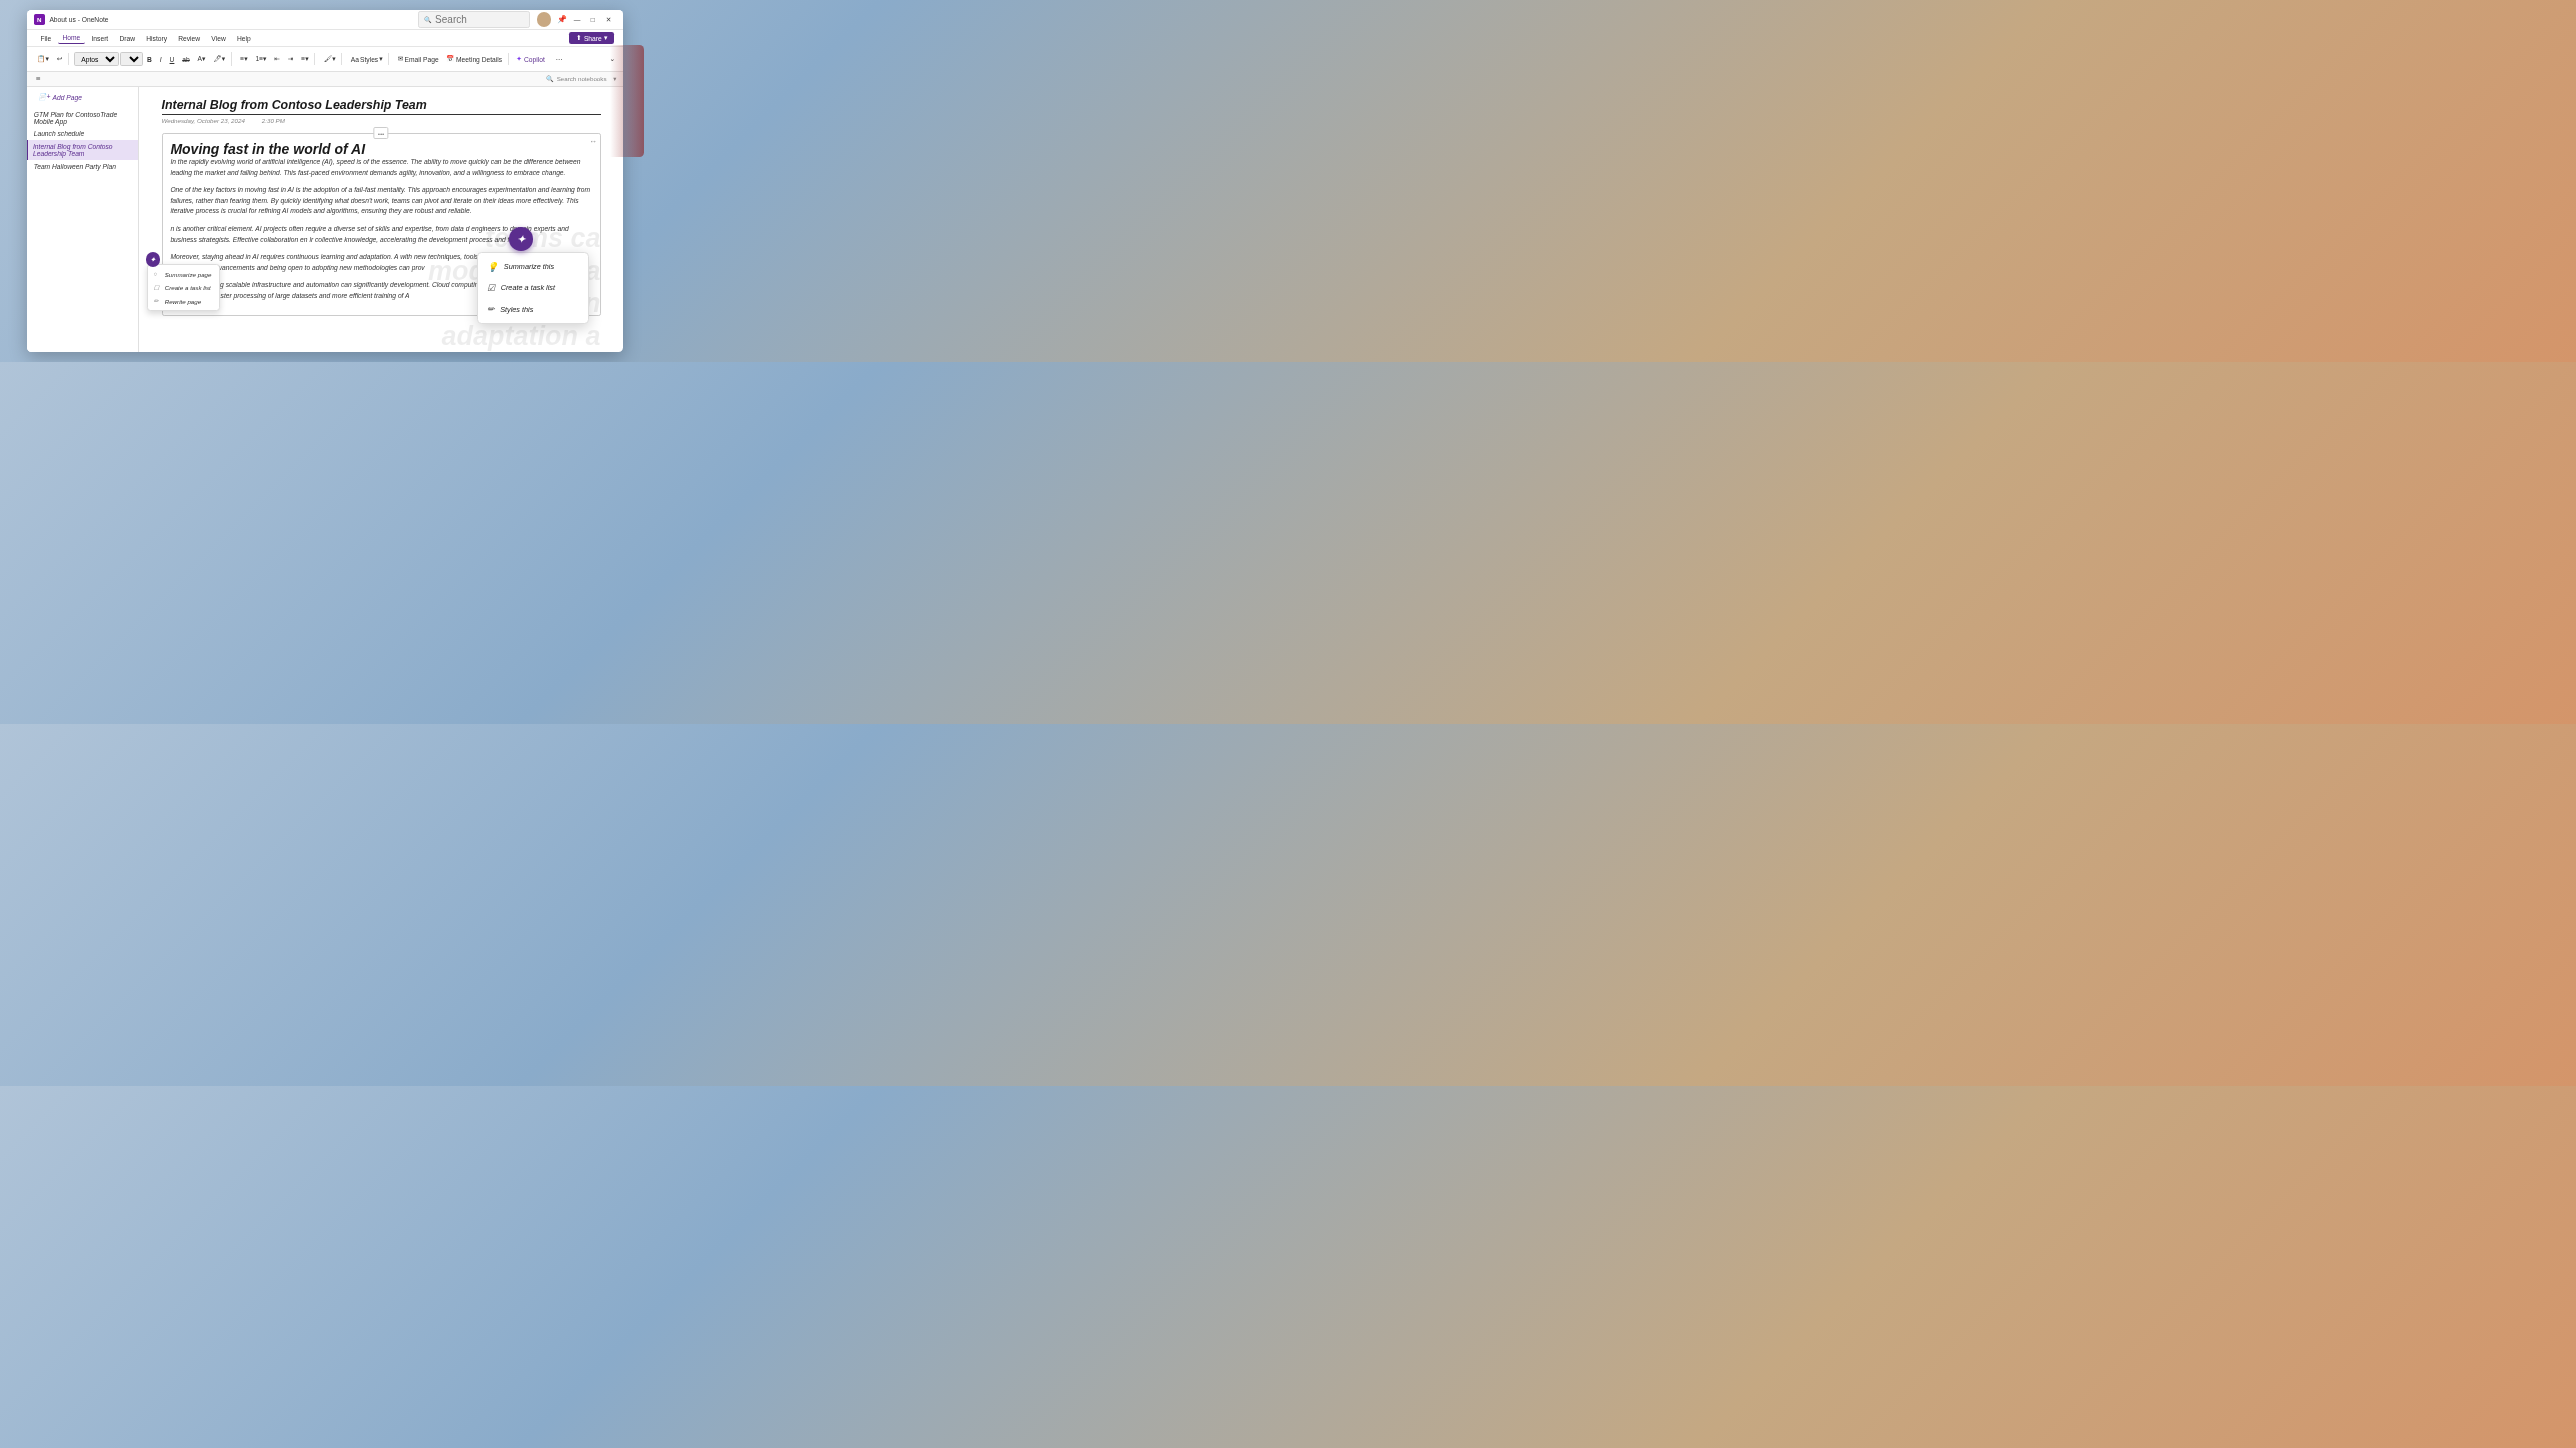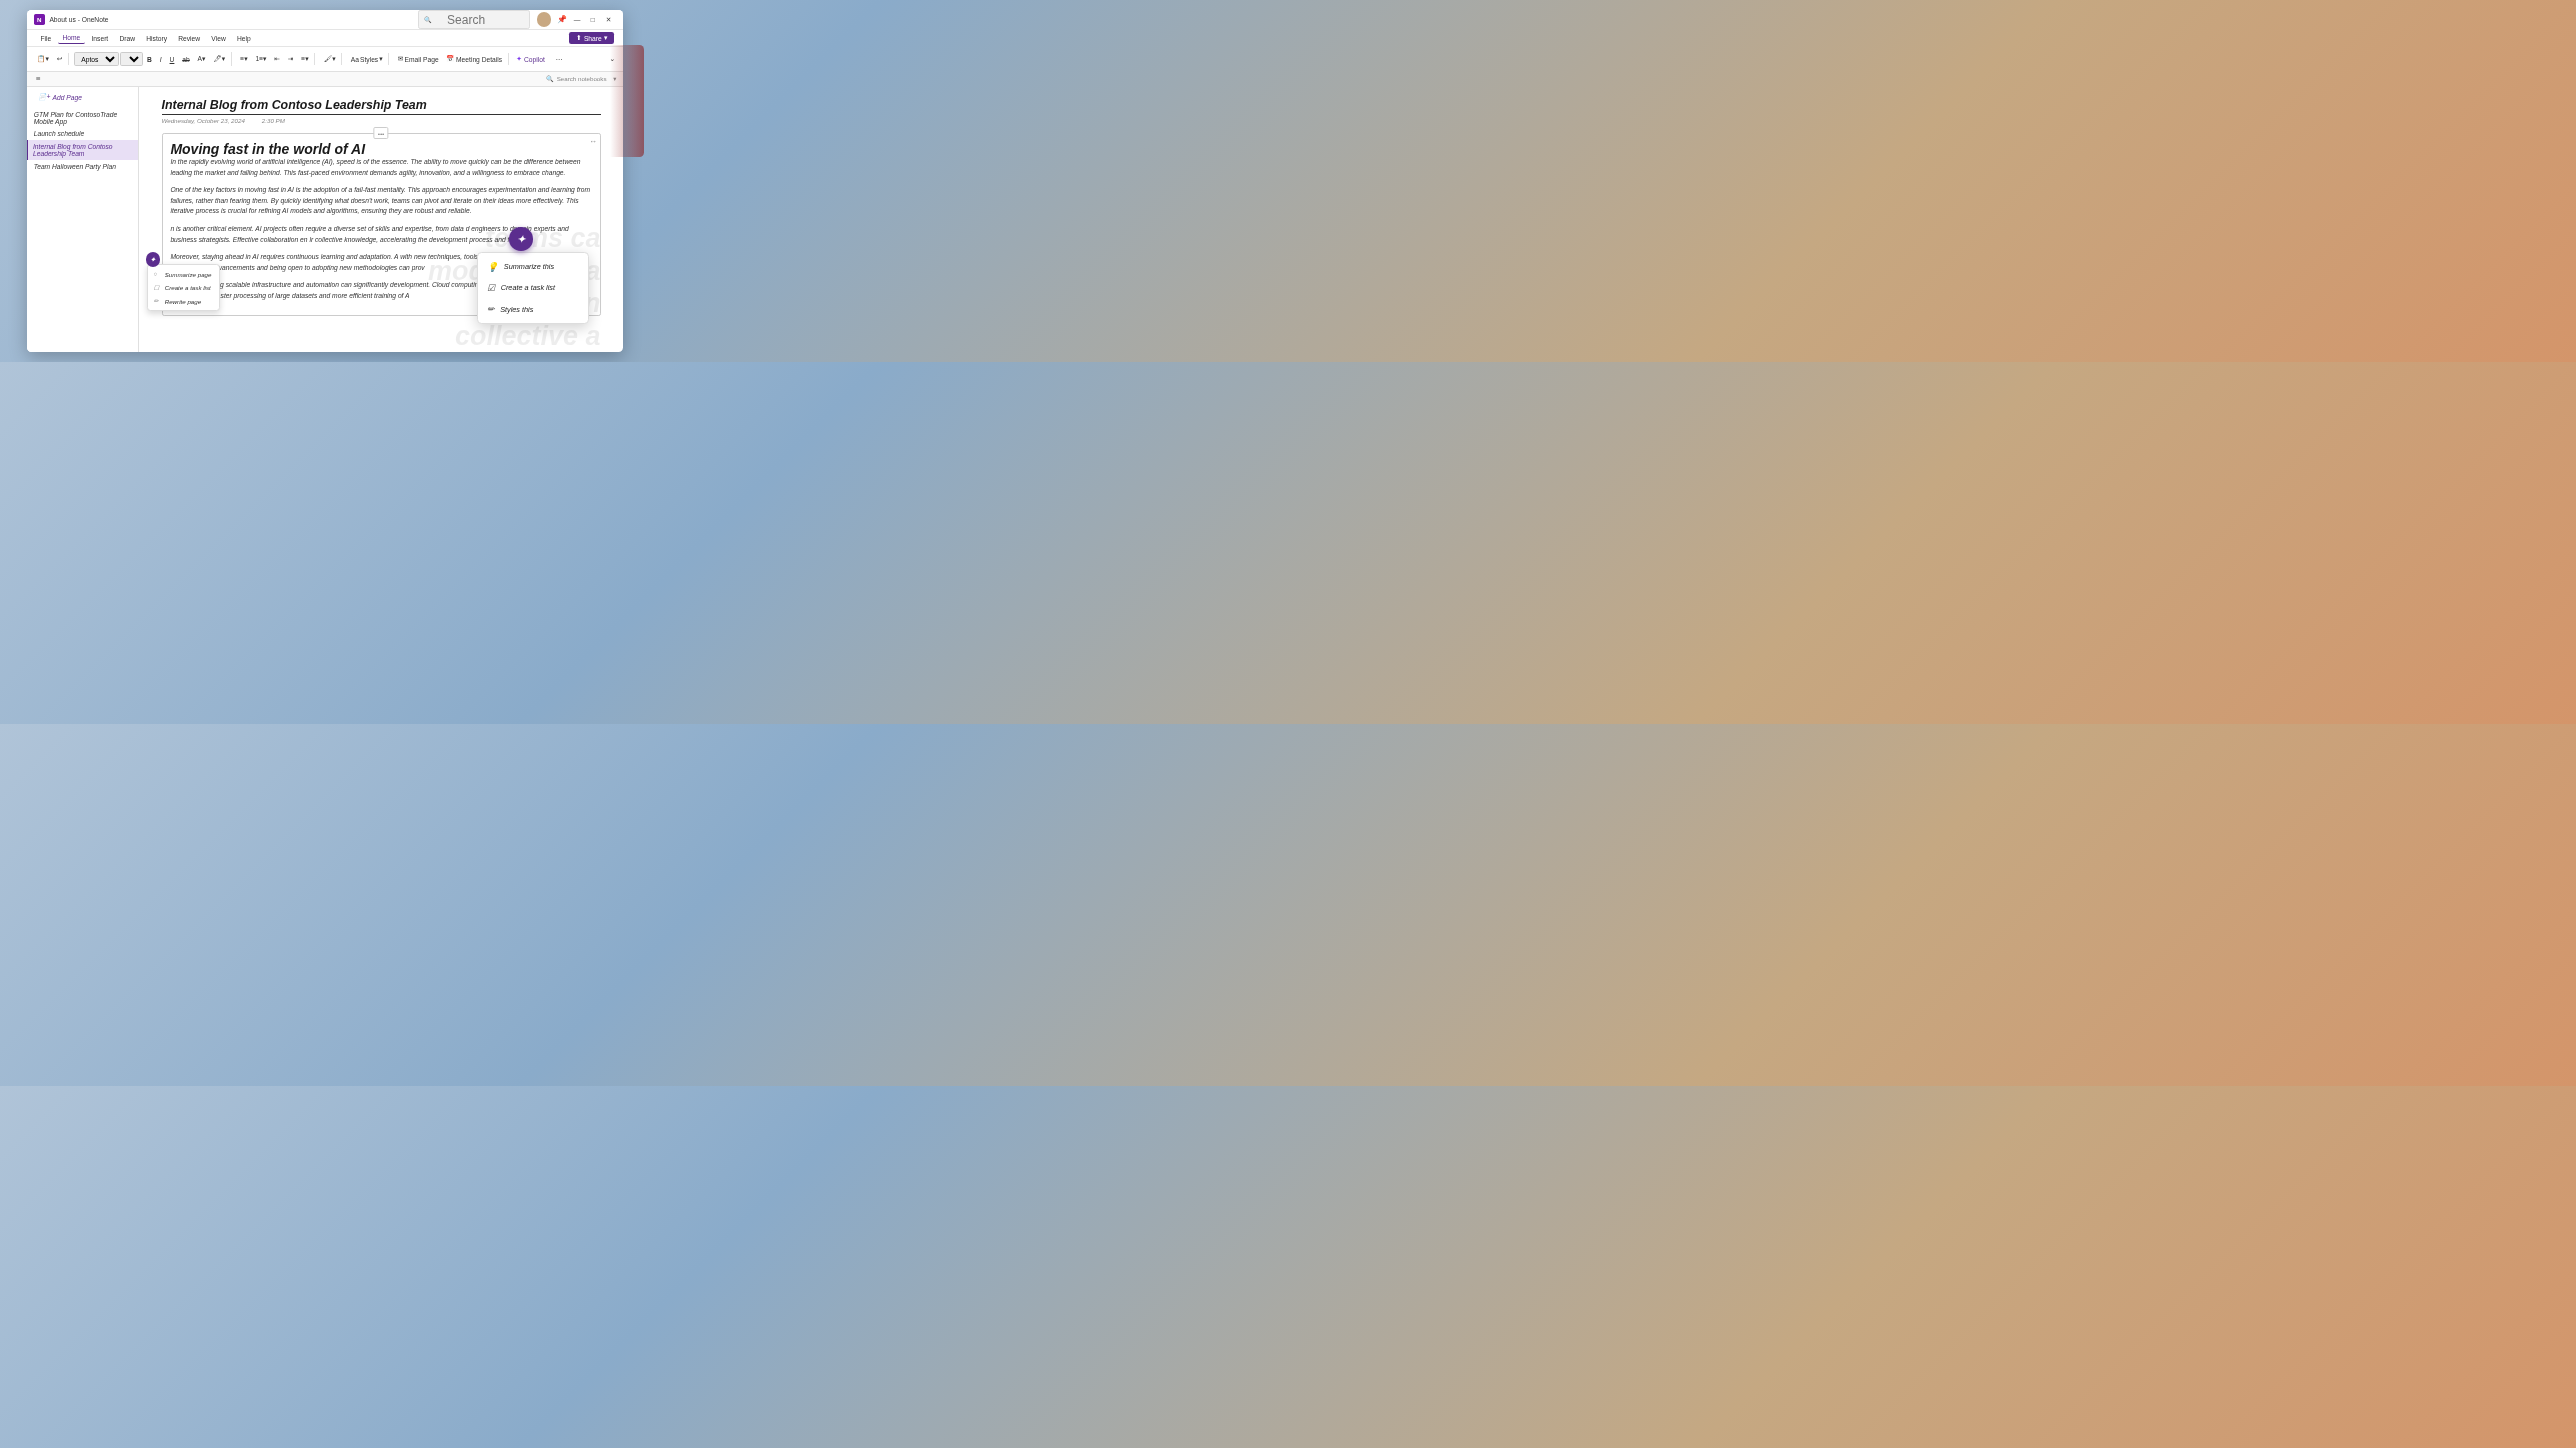--- a/index.html
+++ b/index.html
@@ -62,25 +62,24 @@
       background: #f3f3f3;
       border: 0.6px solid #ddd;
       border-radius: 2.2px;
       padding: 1.7px 5.6px;
       width: 112px;
       margin-right: 6.7px;
     }
     .title-bar-search input {
       border: none;
       background: transparent;
-      font-size: 12px;
+      font-size: 10px;
       outline: none;
       width: 100%;
       color: #666;
-      margin-left: 12px;
     }
     .title-bar-search-icon {
       color: #888;
       font-size: 6.2px;
       margin-right: 2.8px;
     }
     .title-bar-btn {
       width: 15.7px;
       height: 15.7px;
       border: none;
@@ -580,21 +579,21 @@
             <span>Rewrite page</span>
           </div>
         </div>
 
       </div>
 
       <div class="bg-text-overlay" style="position:absolute;bottom:0;right:22.5px;font-size:27px;font-weight:bold;color:rgba(0,0,0,0.07);line-height:1.2;pointer-events:none;z-index:1;">
         <div>teams ca</div>
         <div>models and a</div>
         <div>ation</div>
-        <div>collective a</div>
+        <div>adaptation a</div>
       </div>
 
       <div style="position:absolute;bottom:101px;right:90px;width:23.6px;height:23.6px;background:#5b2d8e;border-radius:50%;display:flex;align-items:center;justify-content:center;color:white;font-size:11.2px;z-index:25;box-shadow:0 1.7px 5.6px rgba(91,45,142,0.5);">✦</div>
 
       <div style="position:absolute;bottom:28px;right:34px;background:white;border:0.6px solid #ddd;border-radius:4.5px;box-shadow:0 3.4px 13.5px rgba(0,0,0,0.18);padding:3.4px 0;z-index:24;min-width:112px;">
         <div class="large-menu-item">
           <span class="large-menu-icon">💡</span>
           <span>Summarize this</span>
         </div>
         <div class="large-menu-item">

